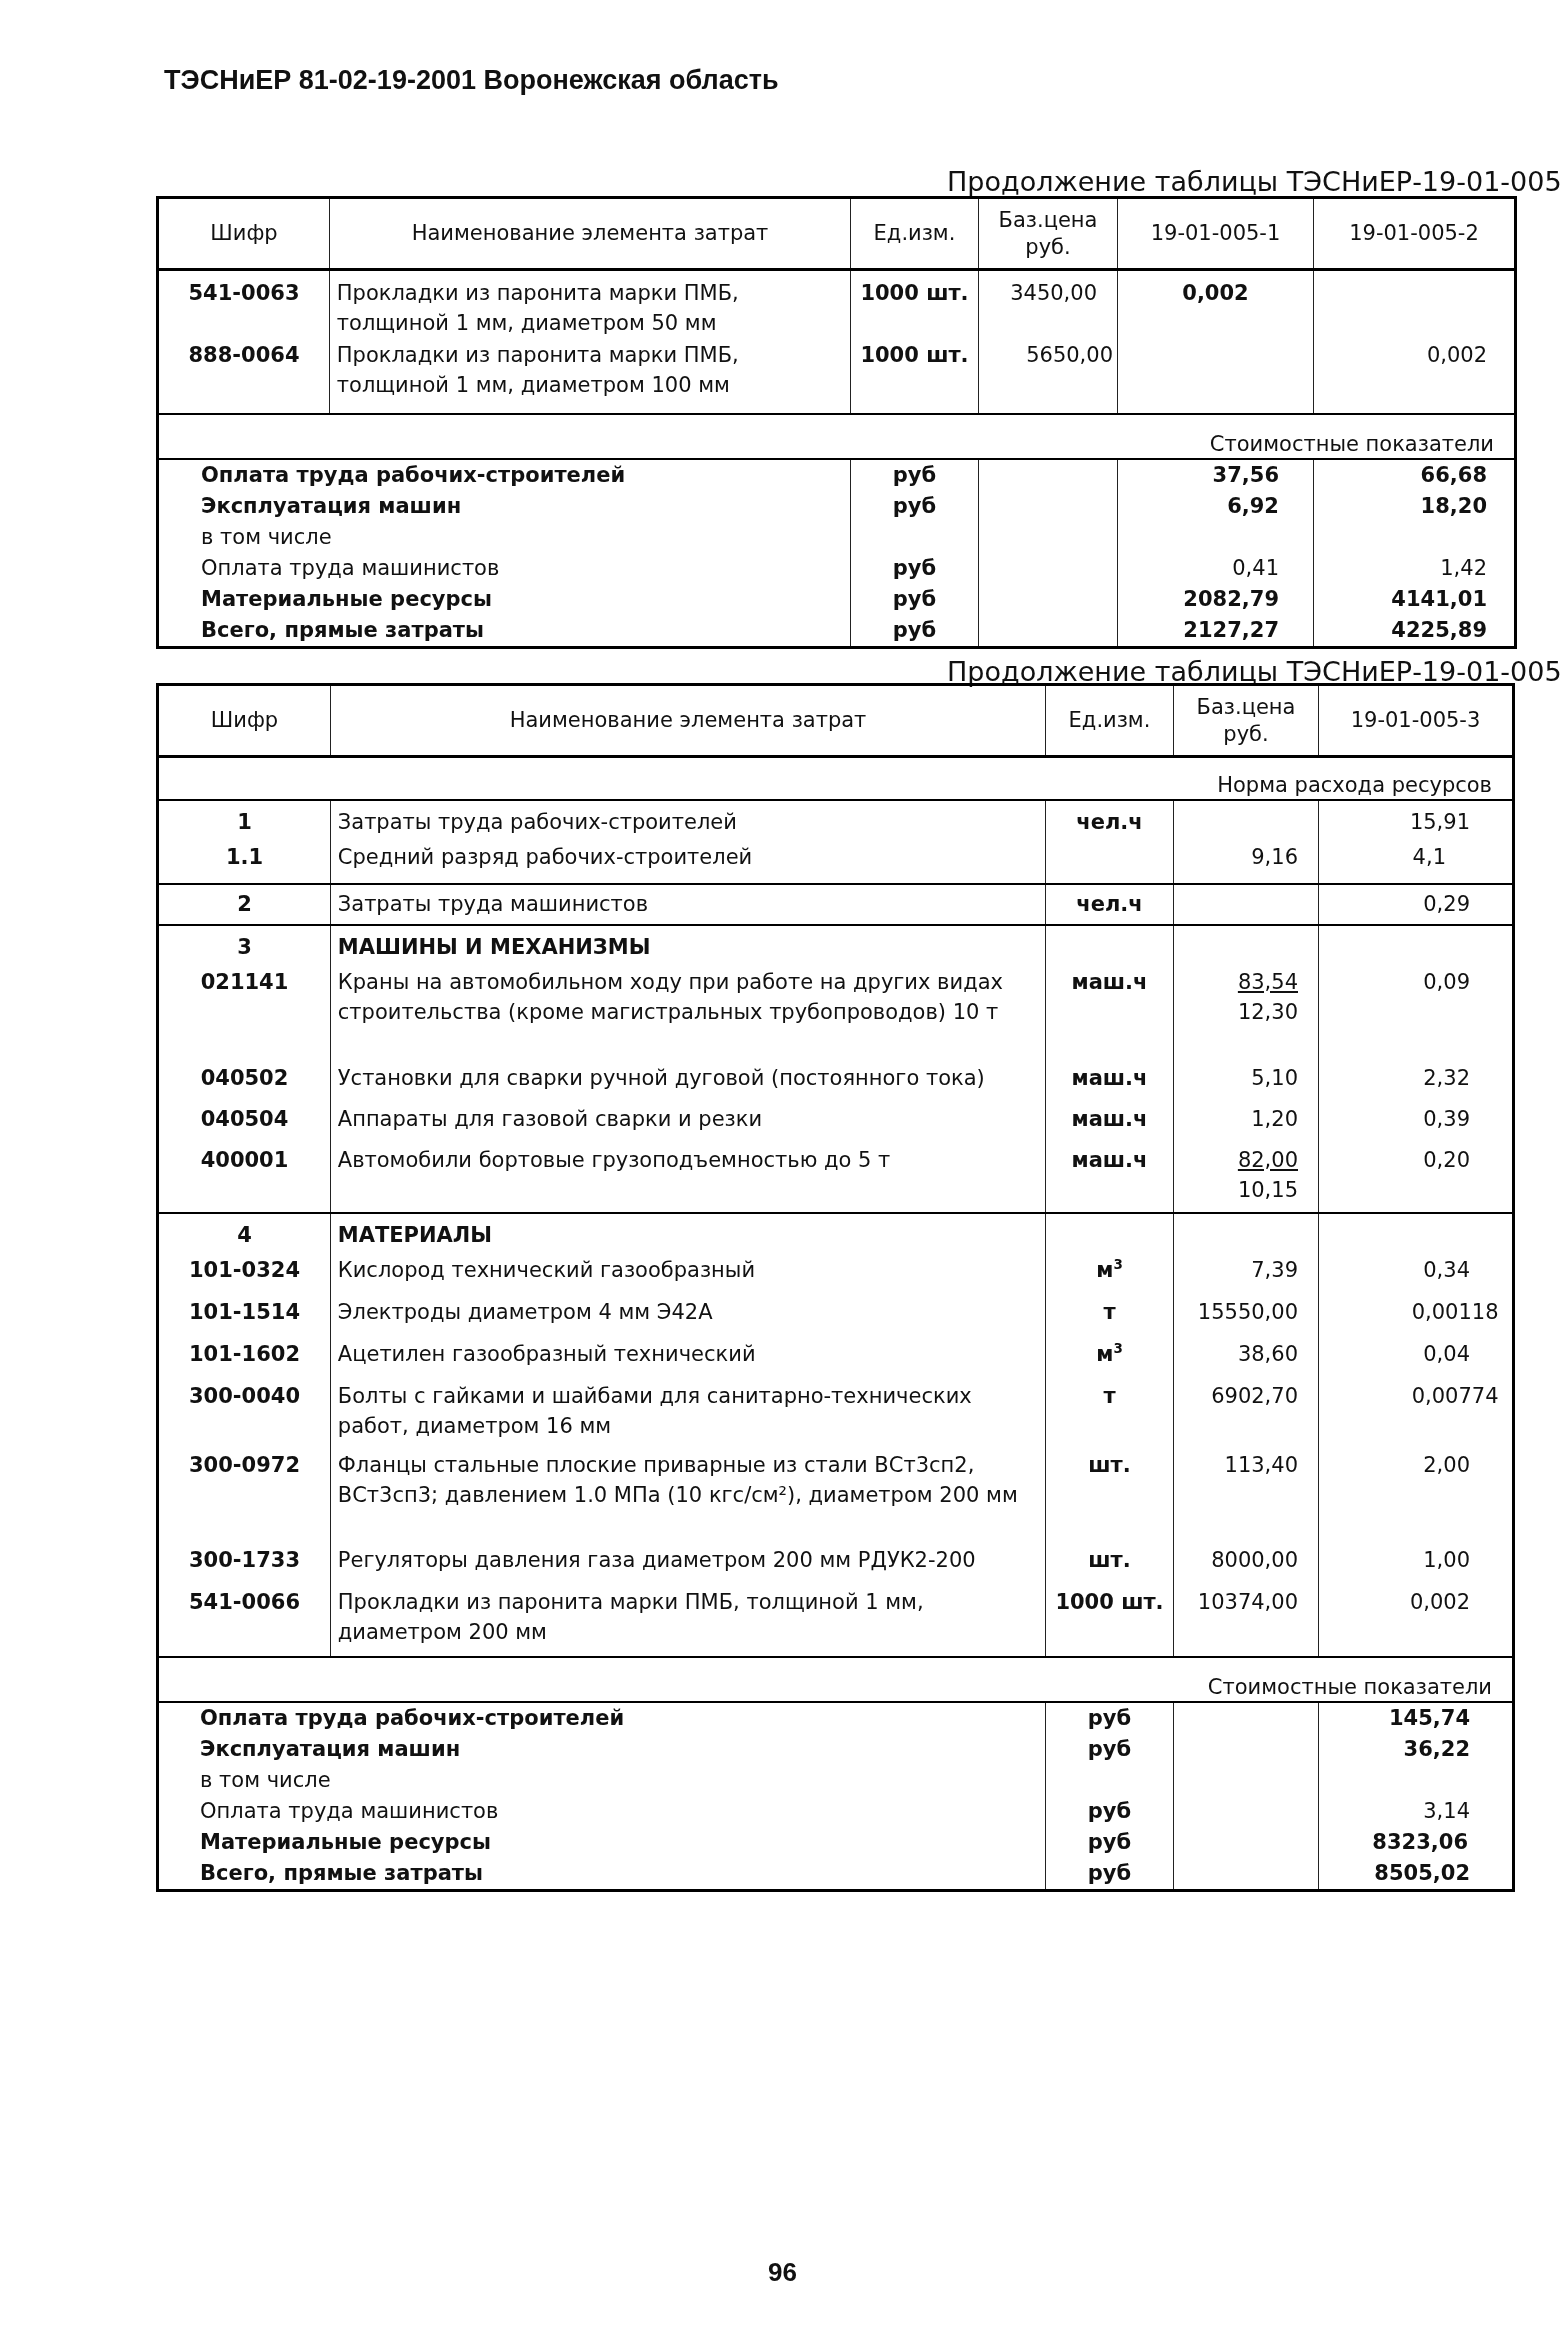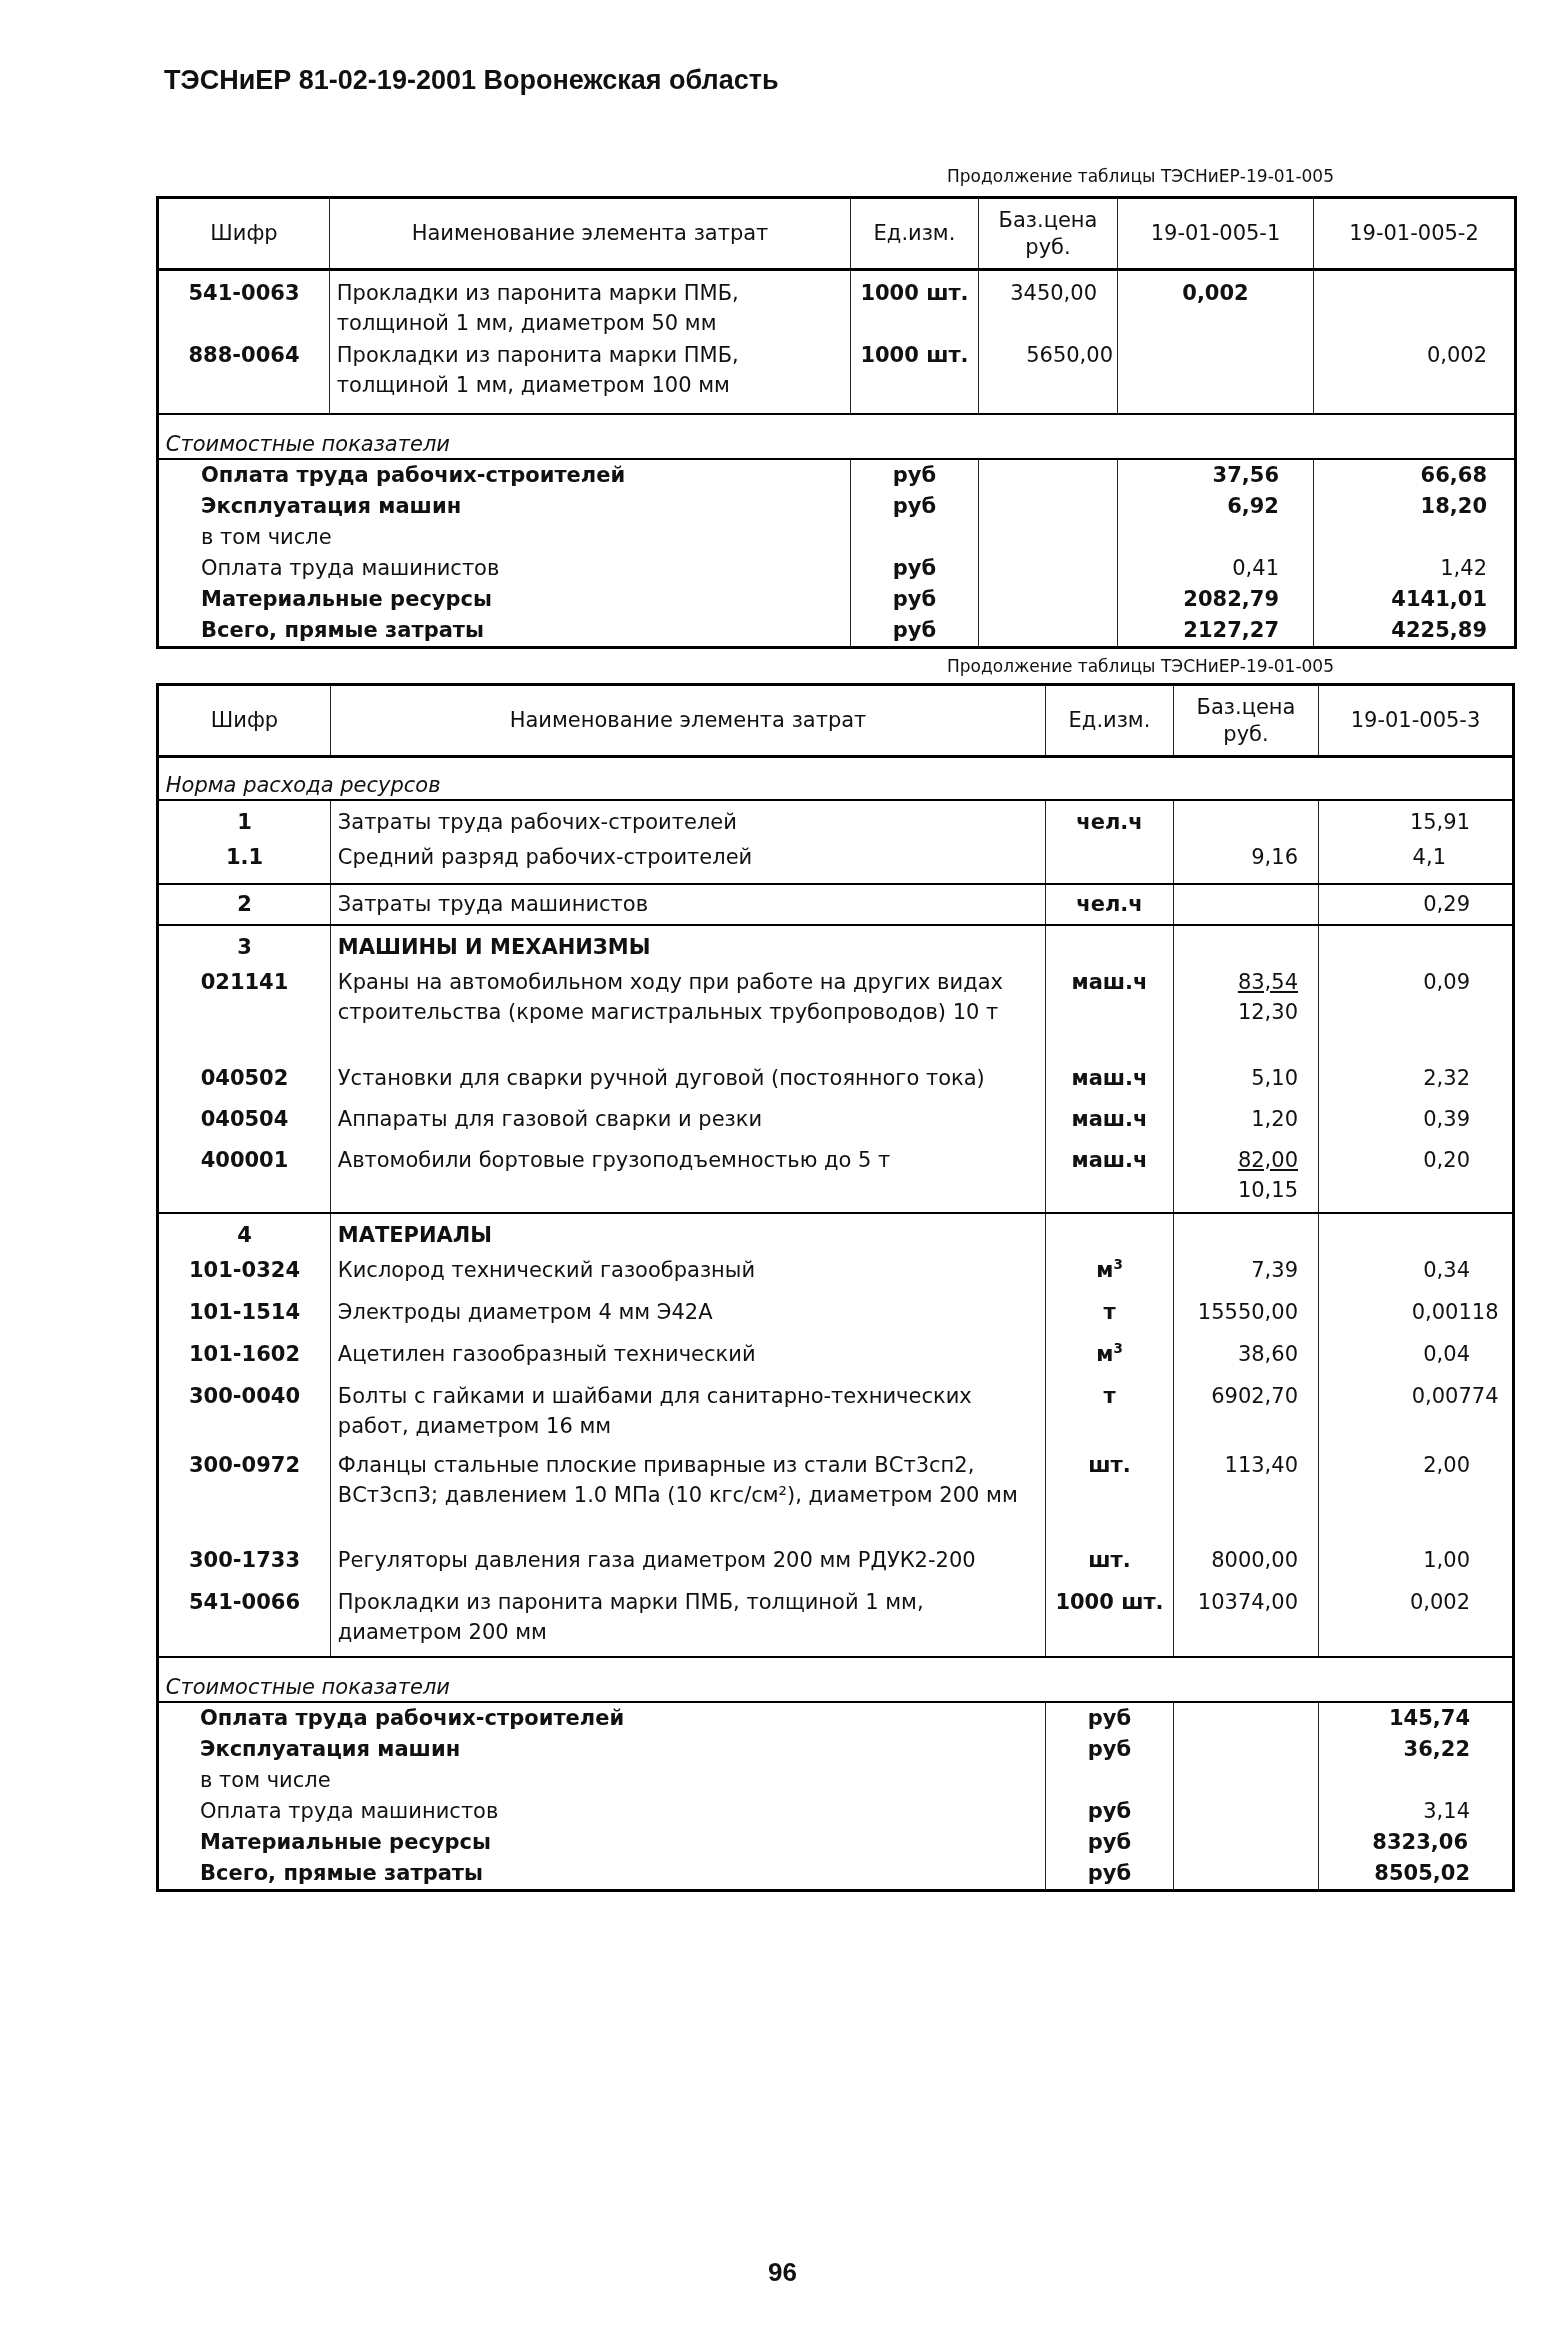--- a/index.html
+++ b/index.html
@@ -1,30 +1,30 @@
 <!DOCTYPE html>
 <html style="font-size:10.8px"><head>
 <meta charset="utf-8">
 <style>
   html, body { margin: 0; padding: 0; background: #ffffff; }
   body { width: 1565px; height: 2330px; position: relative; overflow: hidden;
          font-family: "DejaVu Sans", sans-serif; color: #111; }
   .title { position: absolute; left: 164px; top: 65px; font-family: "Liberation Sans", sans-serif;
            font-weight: bold; font-size: 27px; letter-spacing: 0px; }
-  .caption { position: absolute; font-size: 17px; text-align: left; white-space: nowrap; }
+  .caption { position: absolute; font-size: 27px; text-align: left; white-space: nowrap; }
   table { position: absolute; border-collapse: collapse; table-layout: fixed; font-size: 21px; }
   td, th { padding: 0 6.8px; vertical-align: top; font-weight: normal; line-height: 30px; }
   .tbl { border: 3.4px solid #000; }
   .vl { border-left: 1.4px solid #222; }
   .hdr th { border-bottom: 3.4px solid #000; vertical-align: middle; text-align: center; line-height: 27px; }
   .sep td { border-top: 2.7px solid #000; }
   .c { text-align: center; font-weight: bold; }
   .r { text-align: right; }
   .b { font-weight: bold; }
-  .sec-label td { border-bottom: 2.7px solid #000; padding-top: 16px; line-height: 27px; font-style: italic; }
+  .sec-label td { text-align: right; border-bottom: 2.7px solid #000; padding-top: 16px; line-height: 27px; }
   .sum td { line-height: 31px; }
   .u { text-decoration: underline; }
   .page { position: absolute; top: 2257px; left: 0; width: 1565px; text-align: center;
           font-family: "Liberation Sans", sans-serif; font-weight: bold; font-size: 26px; }
   sup { font-size: 13.5px; line-height: 0; }
 </style>
 </head>
 <body>
 
 <div class="title">ТЭСНиЕР 81-02-19-2001 Воронежская область</div>

